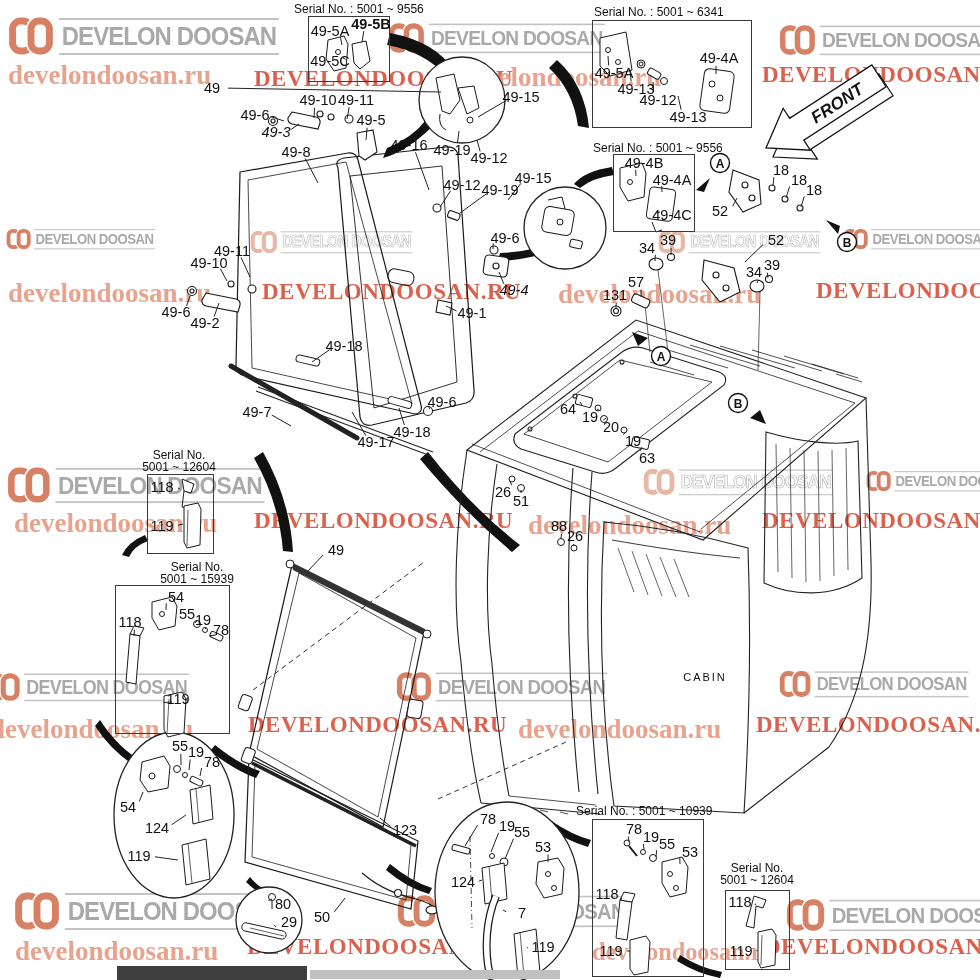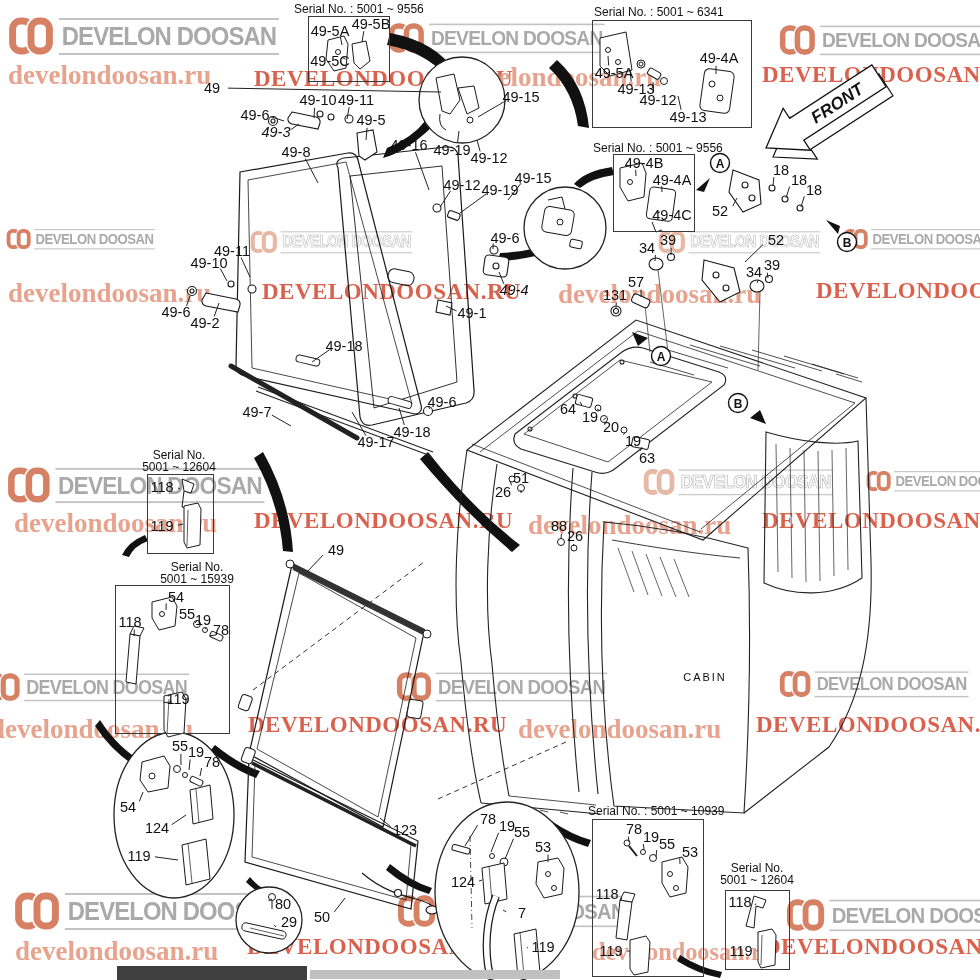--- a/index.html
+++ b/index.html
@@ -588,21 +588,21 @@
   <div class="snbox" style="left:613px;top:154px;width:80px;height:76px"></div>
 
   <div class="sn-title ctr" style="left:179px;top:448px">Serial No.</div>
   <div class="sn-title ctr" style="left:179px;top:460px">5001 ~ 12604</div>
   <div class="snbox" style="left:147px;top:474px;width:65px;height:78px"></div>
 
   <div class="sn-title ctr" style="left:197px;top:560px">Serial No.</div>
   <div class="sn-title ctr" style="left:197px;top:572px">5001 ~ 15939</div>
   <div class="snbox" style="left:115px;top:585px;width:113px;height:147px"></div>
 
-  <div class="sn-title" style="left:588px;top:804px">Serial No. : 5001 ~ 10939</div>
+  <div class="sn-title" style="left:576px;top:804px">Serial No. : 5001 ~ 10939</div>
   <div class="snbox" style="left:592px;top:819px;width:110px;height:156px"></div>
 
   <div class="sn-title ctr" style="left:757px;top:861px">Serial No.</div>
   <div class="sn-title ctr" style="left:757px;top:873px">5001 ~ 12604</div>
   <div class="snbox" style="left:725px;top:890px;width:63px;height:78px"></div>
 
   <div id="callouts">
       <div class="co" style="left: 212px; top: 88px;">49</div>
       <div class="co" style="left: 255px; top: 115px;">49-6</div>
       <div class="co" style="left: 318px; top: 100px;">49-10</div>
@@ -639,21 +639,21 @@
       <div class="co" style="left: 754px; top: 272px;">34</div>
       <div class="co" style="left: 772px; top: 265px;">39</div>
       <div class="co" style="left: 636px; top: 282px;">57</div>
       <div class="co" style="left: 615px; top: 295px;">131</div>
       <div class="co" style="left: 568px; top: 409px;">64</div>
       <div class="co" style="left: 590px; top: 417px;">19</div>
       <div class="co" style="left: 611px; top: 427px;">20</div>
       <div class="co" style="left: 633px; top: 441px;">19</div>
       <div class="co" style="left: 647px; top: 458px;">63</div>
       <div class="co" style="left: 503px; top: 492px;">26</div>
-      <div class="co" style="left: 521px; top: 478px;">51</div>
+      <div class="co" style="left: 521px; top: 501px;">51</div>
       <div class="co" style="left: 559px; top: 526px;">88</div>
       <div class="co" style="left: 575px; top: 536px;">26</div>
       <div class="co" style="left: 336px; top: 550px;">49</div>
       <div class="co" style="left: 405px; top: 830px;">123</div>
       <div class="co" style="left: 322px; top: 917px;">50</div>
       <div class="co" style="left: 283px; top: 904px;">80</div>
       <div class="co" style="left: 289px; top: 922px;">29</div>
       <div class="co" style="left: 180px; top: 746px;">55</div>
       <div class="co" style="left: 196px; top: 752px;">19</div>
       <div class="co" style="left: 212px; top: 762px;">78</div>
@@ -677,21 +677,21 @@
       <div class="co" style="left: 741px; top: 951px;">119</div>
       <div class="co" style="left: 162px; top: 487px;">118</div>
       <div class="co" style="left: 162px; top: 526px;">119</div>
       <div class="co" style="left: 176px; top: 597px;">54</div>
       <div class="co" style="left: 187px; top: 614px;">55</div>
       <div class="co" style="left: 203px; top: 620px;">19</div>
       <div class="co" style="left: 221px; top: 630px;">78</div>
       <div class="co" style="left: 130px; top: 622px;">118</div>
       <div class="co" style="left: 178px; top: 699px;">119</div>
       <div class="co" style="left: 330px; top: 31px;">49-5A</div>
-      <div class="co" style="left: 371px; top: 24px;">49-5B</div>
+      <div class="co" style="left: 371px; top: 24px; font-weight: bold;">49-5B</div>
       <div class="co" style="left: 330px; top: 61px;">49-5C</div>
       <div class="co" style="left: 614px; top: 73px;">49-5A</div>
       <div class="co" style="left: 636px; top: 89px;">49-13</div>
       <div class="co" style="left: 658px; top: 100px;">49-12</div>
       <div class="co" style="left: 688px; top: 117px;">49-13</div>
       <div class="co" style="left: 719px; top: 58px;">49-4A</div>
       <div class="co" style="left: 644px; top: 163px;">49-4B</div>
       <div class="co" style="left: 672px; top: 180px;">49-4A</div>
       <div class="co" style="left: 672px; top: 215px;">49-4C</div>
       <div class="co cabin" style="left: 705px; top: 677px;">CABIN</div>

